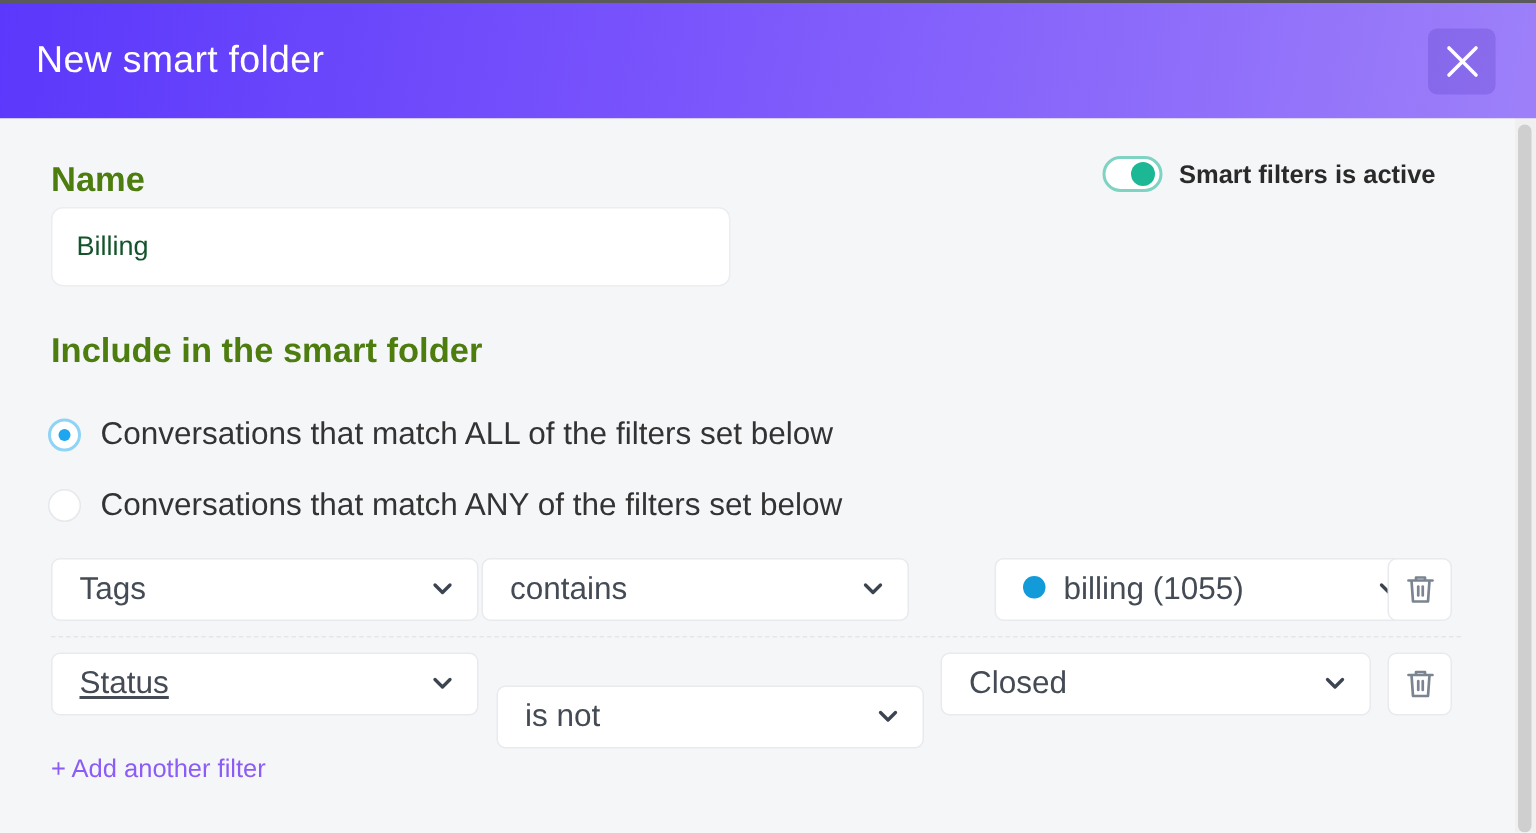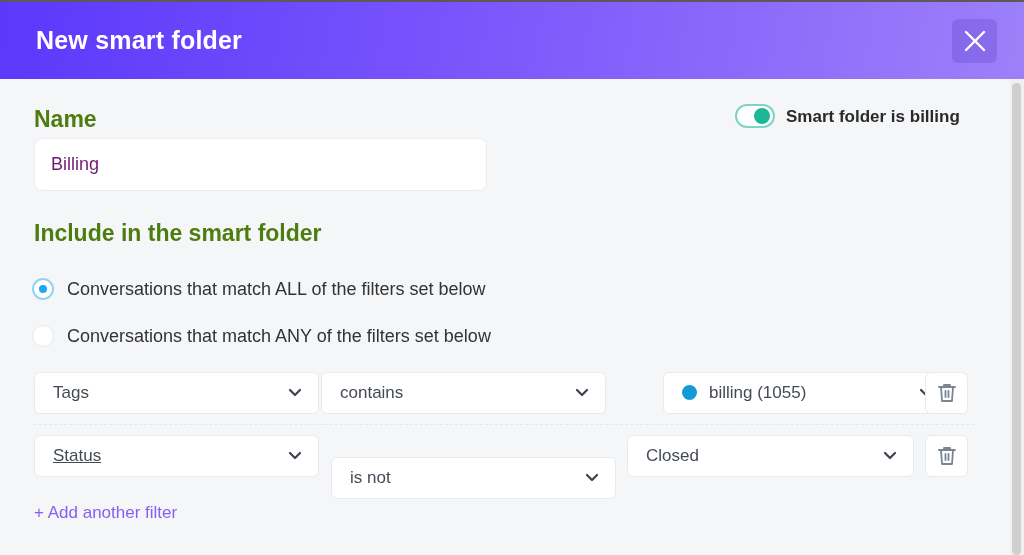--- a/index.html
+++ b/index.html
@@ -3,54 +3,54 @@
 <meta charset="utf-8">
 <style>
   * { box-sizing: border-box; margin: 0; padding: 0; }
   html, body { width: 1024px; height: 555px; overflow: hidden; background: #f5f6f8; }
   body { font-family: "Liberation Sans", "DejaVu Sans", sans-serif; color: #2b2b2b; position: relative; }
   .topline { position: absolute; left: 0; top: 0; width: 1024px; height: 2px; background: #5a5a5a; }
   .header {
     position: absolute; left: 0; top: 2px; width: 1024px; height: 77px;
     background: linear-gradient(100deg, #5b38fb 0%, #7a55fc 45%, #9d80f9 100%);
   }
-  .header-title { position: absolute; left: 36px; top: 24px; font-size: 25px; font-weight: bold; color: #ffffff; letter-spacing: 0.2px; }
+  .header-title { position: absolute; left: 24px; top: 24px; font-size: 25px; font-weight: normal; color: #ffffff; letter-spacing: 0.2px; }
   .close-btn {
     position: absolute; left: 952px; top: 17px; width: 45px; height: 44px; border-radius: 6px;
     background: rgba(90, 60, 200, 0.28); display: flex; align-items: center; justify-content: center; cursor: pointer;
   }
   .body-area { position: absolute; left: 0; top: 79px; width: 1010px; height: 476px; background: #f5f6f8; }
   .scrollbar-track { position: absolute; left: 1010px; top: 79px; width: 14px; height: 476px; background: #f0f0f0; }
   .scrollbar-thumb { position: absolute; left: 1012px; top: 83px; width: 9px; height: 472px; background: #cfcfcf; border-radius: 5px; }
 
   .label { position: absolute; font-size: 23px; font-weight: bold; color: #4d7c0f; }
   .name-label { left: 34px; top: 106px; }
   .include-label { left: 34px; top: 220px; }
 
   .toggle { position: absolute; left: 735px; top: 104px; width: 40px; height: 24px; border: 2px solid #7fd3c2; border-radius: 12px; background: #fff; cursor: pointer; }
   .toggle-knob { position: absolute; right: 3px; top: 2px; width: 16px; height: 16px; border-radius: 50%; background: #1cb896; }
   .toggle-label { position: absolute; left: 786px; top: 107px; font-size: 17px; font-weight: bold; color: #2a2a2a; }
 
   .name-input {
     position: absolute; left: 34px; top: 138px; width: 453px; height: 53px;
     background: #fff; border: 1px solid #ebedf0; border-radius: 8px;
-    font-size: 18px; color: #701a75; padding: 0 16px; line-height: 51px; font-family: "Liberation Sans", sans-serif;
+    font-size: 18px; color: #14532d; padding: 0 16px; line-height: 51px; font-family: "Liberation Sans", sans-serif;
   }
 
   .radio-row { position: absolute; left: 32px; display: flex; align-items: center; cursor: pointer; }
   .radio-row.r1 { top: 278px; }
   .radio-row.r2 { top: 325px; }
   .radio { width: 22px; height: 22px; border-radius: 50%; background: #fff; border: 1px solid #e6e8ec; position: relative; }
   .radio.checked { border: 2px solid #8fd3f5; }
   .radio.checked .radio-dot { position: absolute; left: 5px; top: 5px; width: 8px; height: 8px; border-radius: 50%; background: #1ea7f0; }
-  .radio-text { margin-left: 13px; font-size: 18px; color: #333; }
+  .radio-text { margin-left: 13px; font-size: 21px; color: #333; }
 
   .select {
     position: absolute; height: 42px; background: #fff; border: 1px solid #e8eaee; border-radius: 6px;
-    font-size: 17px; color: #444b55; padding: 0 18px; line-height: 40px; cursor: pointer;
+    font-size: 21px; color: #444b55; padding: 0 18px; line-height: 40px; cursor: pointer;
   }
   .chev { position: absolute; right: 16px; top: 14px; width: 14px; height: 10px; }
   .tag-dot { display: inline-block; width: 15px; height: 15px; border-radius: 50%; background: #139bd9; vertical-align: middle; margin-right: 12px; margin-top: -3px; }
   .trash-btn {
     position: absolute; width: 43px; height: 42px; background: #fff; border: 1px solid #e8eaee; border-radius: 6px;
     display: flex; align-items: center; justify-content: center; cursor: pointer;
   }
   .divider { position: absolute; left: 34px; top: 424px; width: 940px; height: 0; border-top: 1px dashed #e4e6ea; }
   .add-filter { position: absolute; left: 34px; top: 503px; font-size: 17px; color: #8b5cf6; cursor: pointer; }
 </style>
@@ -71,21 +71,21 @@
 
 <div class="body-area"></div>
 <div class="scrollbar-track"></div>
 <div class="scrollbar-thumb"></div>
 
 <div class="label name-label">Name</div>
 
 <div class="toggle">
   <div class="toggle-knob"></div>
 </div>
-<div class="toggle-label">Smart folder is billing</div>
+<div class="toggle-label">Smart filters is active</div>
 
 <input class="name-input" type="text" value="Billing" style="">
 
 <div class="label include-label">Include in the smart folder</div>
 
 <div class="radio-row r1">
   <div class="radio checked">
       <div class="radio-dot"></div>
     </div>
   <span class="radio-text">Conversations that match ALL of the filters set below</span>

